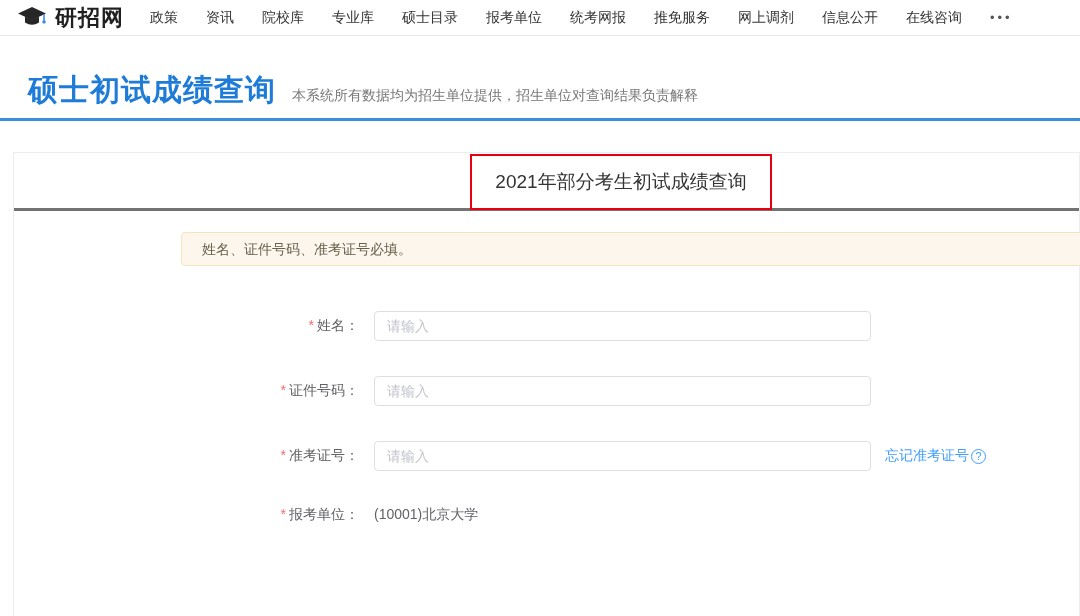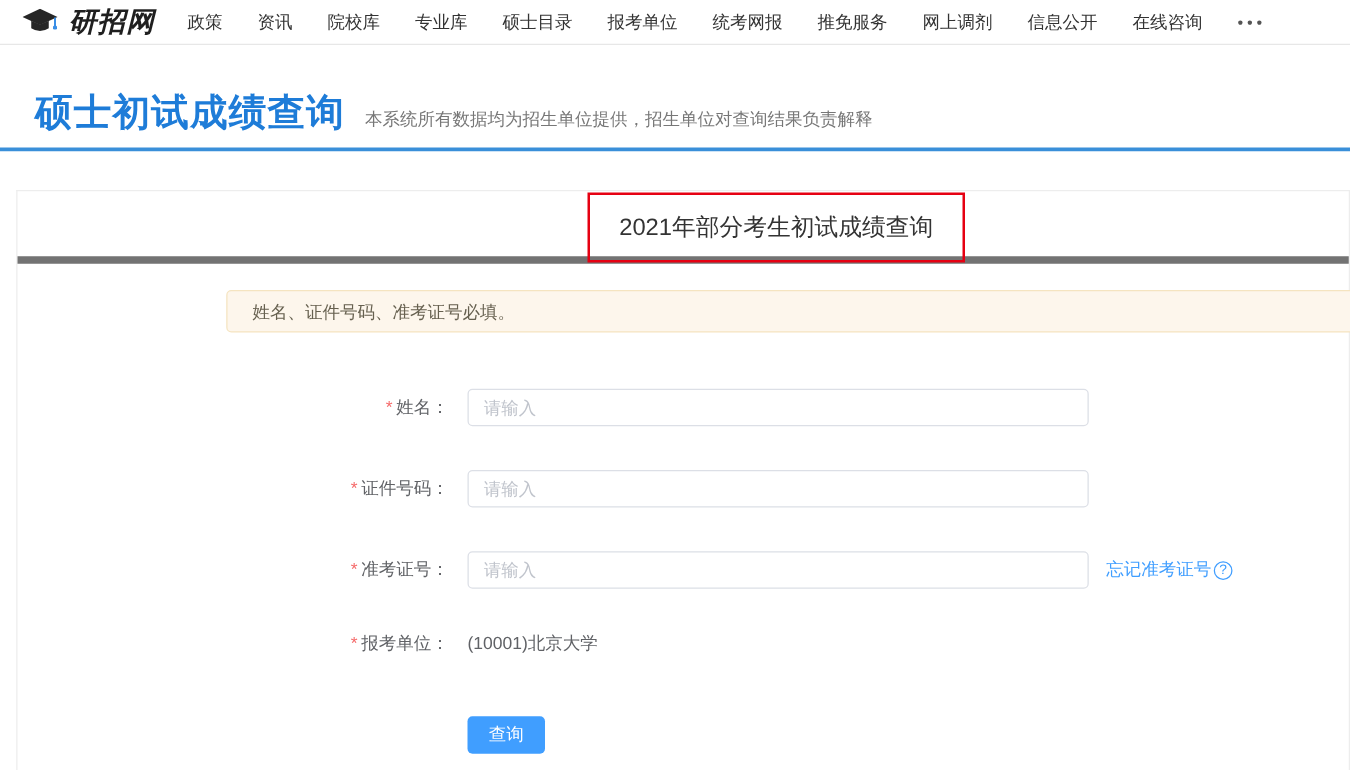--- a/index.html
+++ b/index.html
@@ -3,35 +3,35 @@
 <meta charset="utf-8">
 <style>
   * { margin:0; padding:0; box-sizing:border-box; }
   html,body { width:1080px; height:616px; overflow:hidden; background:#fff;
     font-family:"Liberation Sans","DejaVu Sans",sans-serif; }
 
   
   .topnav { height:36px; display:flex; align-items:center; padding:0 0 0 18px;
     border-bottom:1px solid #e7e7e7; background:#fff; }
   .logo { display:flex; align-items:center; gap:7px; cursor:pointer; }
-  .logo-text { font-size:22px; font-weight:700; color:#1f1f1f; letter-spacing:1px;font-style:italic; }
+  .logo-text { font-size:22px; font-weight:700; color:#1f1f1f; letter-spacing:1px; }
   .menu { display:flex; align-items:center; margin-left:26px; gap:28px; }
   .menu-item { font-size:14px; color:#333; cursor:pointer; white-space:nowrap; }
   .menu-more { font-size:13px; color:#555; letter-spacing:3px; cursor:pointer; }
 
   
   .page-header { height:82px; display:flex; align-items:baseline; padding:34px 0 0 8px; }
   .page-title { font-size:30px; font-weight:700; color:#1e7cd8; letter-spacing:1px;margin-left:20px; }
   .page-subtitle { font-size:14px; color:#777; margin-left:16px; }
   .blue-line { height:3px; background:#3a8fd9; width:100%; }
 
   
   .card { margin:31px 0 0 13px; width:1067px; height:475px; background:#fff;
     border:1px solid #ededed; border-bottom:none; }
-  .card-header { position:relative; height:58px; border-bottom:6px solid #737373; }
+  .card-header { position:relative; height:58px; border-bottom:3px solid #737373; }
   .highlight-box { position:absolute; left:456px; top:1px; width:302px; height:56px;
     border:2px solid #e60012; display:flex; align-items:center; justify-content:center; }
   .card-title { font-size:19px; color:#333; white-space:nowrap; }
 
   
   .alert { margin:21px 0 0 167px; width:984px; height:34px; line-height:32px;
     background:#fdf6ec; border:1px solid #f5e4c0; border-radius:4px;
     padding-left:20px; font-size:14px; color:#66604f; }
 
   
@@ -119,18 +119,15 @@
         <span>忘记准考证号</span>
         <span class="help-circle">?</span>
       </a>
     </div>
 
     <div class="form-row plain">
       <span class="form-label"><span class="req">*</span><span>报考单位：</span></span>
       <span class="static-value">(10001)北京大学</span>
     </div>
 
-    <div class="btn-row">
-      <button class="query-btn">查询</button>
-    </div>
 
   </div>
 </div>
 
 </body></html>

